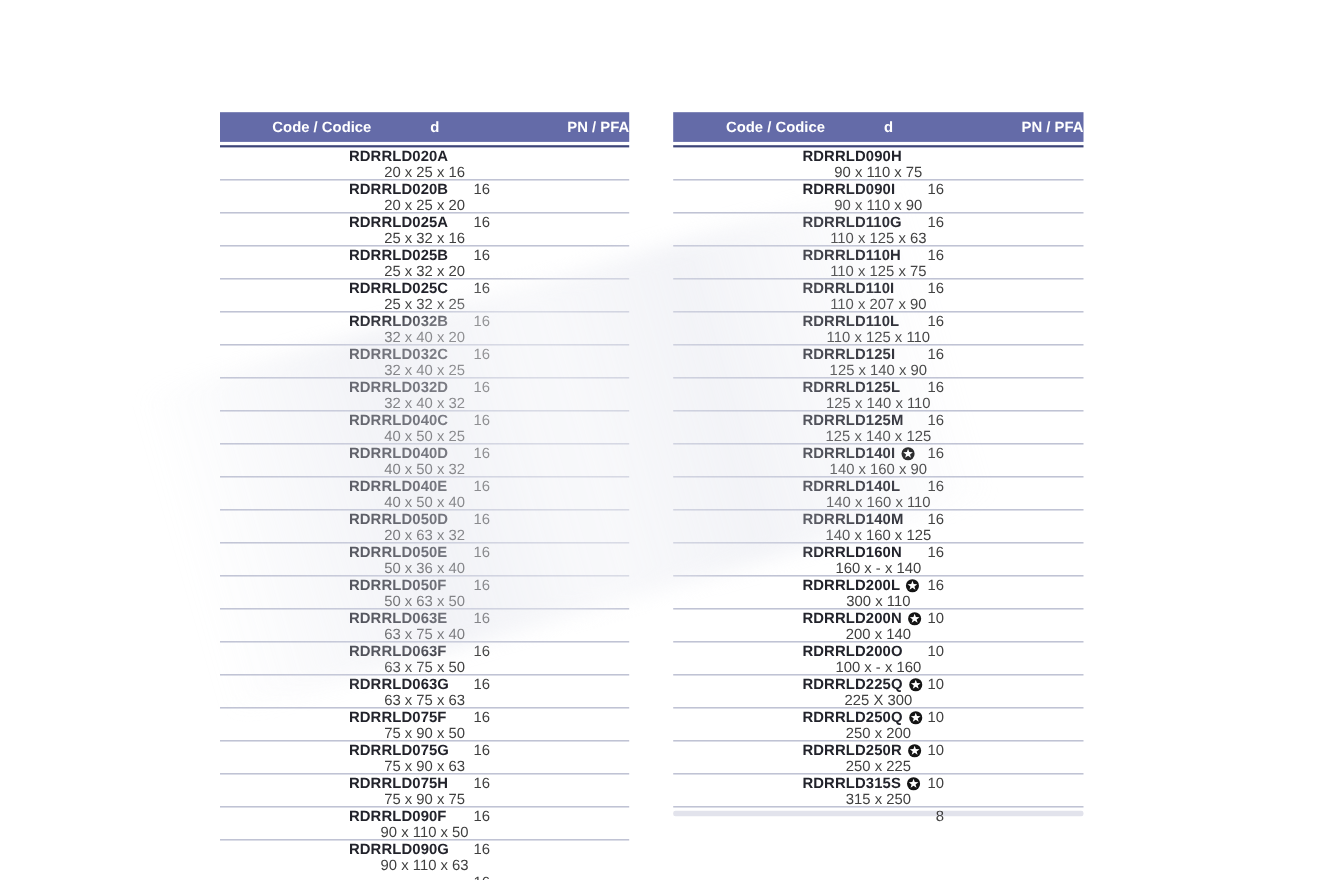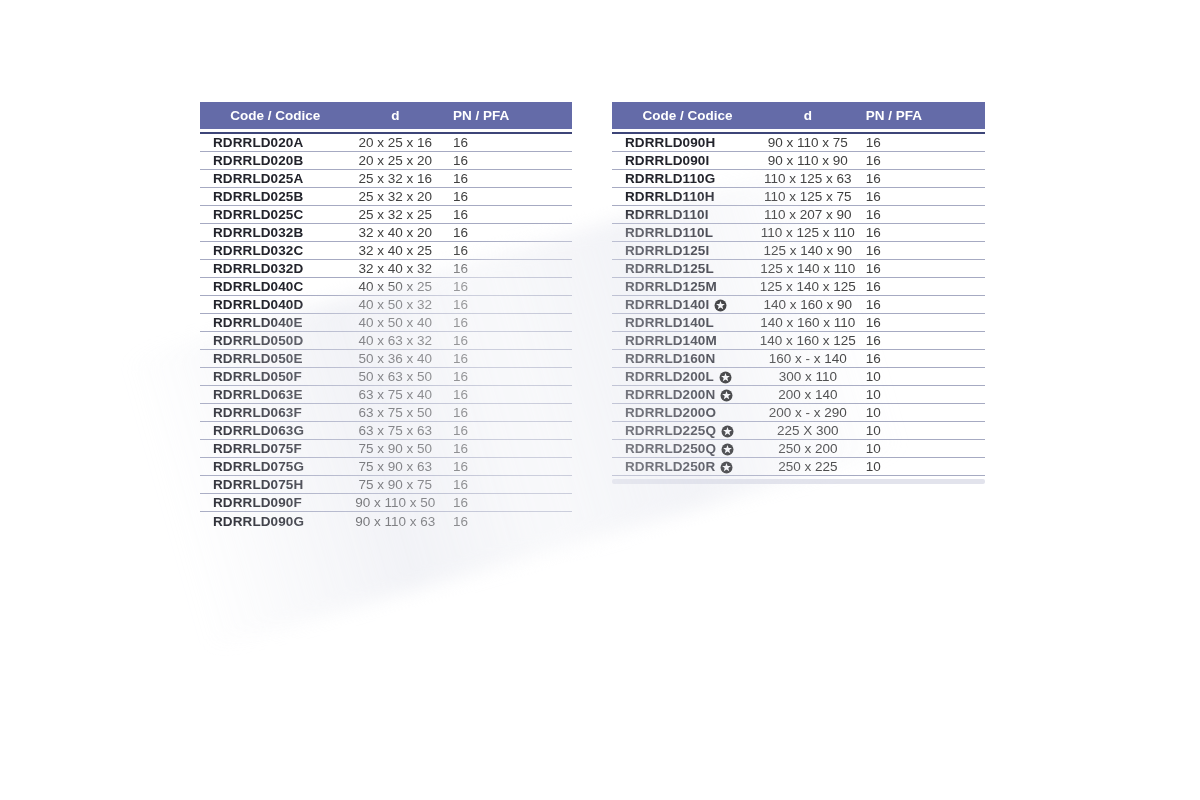--- a/index.html
+++ b/index.html
@@ -16,28 +16,28 @@
   .data-table[data-table="1"] { left:612px; width:373px; }
 
   .thead {
     display:flex; align-items:center; height:27px;
     background:var(--header-bg,#646ba8);
     color:var(--header-text,#ffffff);
     font-weight:bold; font-size:13.5px;
   }
   .header-rule { height:2px; background:var(--header-underline,#3d4578); margin-top:3px; }
 
-  .col-code { width:37%; padding-left:13px; text-align:center; }
+  .col-code { width:37%; text-align:right; }
   .col-d    { width:31%; text-align:center; }
-  .col-pn   { width:32%; text-align:left; }
+  .col-pn   { width:32%; text-align:right; }
 
   .trow {
-    display:flex; align-items:center; height:18px;
+    display:flex; align-items:center; height:30px;
     border-bottom:1px solid var(--row-divider,#a6aac2);
-    font-size:13.5px; color:var(--value-text,#3f3f3f);
+    font-size:13.5px; color:var(--value-text,#3f3f3f);flex-direction:column;
   }
   .no-last-divider .trow:last-child { border-bottom:none; }
 
   .cell-code {
     display:flex; align-items:center; gap:5px;
     font-weight:bold; font-size:13.5px;
     color:var(--code-text,#22232b);
     letter-spacing:0.1px;
   }
   .star-wrap { display:inline-flex; align-items:center; position:relative; top:0.5px; }
@@ -145,21 +145,21 @@
           <div class="col-code cell-code">
             <span>RDRRLD040E</span>
           </div>
           <div class="col-d">40 x 50 x 40</div>
           <div class="col-pn">16</div>
         </div>
         <div class="trow">
           <div class="col-code cell-code">
             <span>RDRRLD050D</span>
           </div>
-          <div class="col-d">40 x 63 x 32</div>
+          <div class="col-d">20 x 63 x 32</div>
           <div class="col-pn">16</div>
         </div>
         <div class="trow">
           <div class="col-code cell-code">
             <span>RDRRLD050E</span>
           </div>
           <div class="col-d">50 x 36 x 40</div>
           <div class="col-pn">16</div>
         </div>
         <div class="trow">
@@ -355,21 +355,21 @@
               </svg>
             </span>
           </div>
           <div class="col-d">200 x 140</div>
           <div class="col-pn">10</div>
         </div>
         <div class="trow">
           <div class="col-code cell-code">
             <span>RDRRLD200O</span>
           </div>
-          <div class="col-d">200 x - x 290</div>
+          <div class="col-d">100 x - x 160</div>
           <div class="col-pn">10</div>
         </div>
         <div class="trow">
           <div class="col-code cell-code">
             <span>RDRRLD225Q</span>
             <span class="star-wrap">
               <svg width="13" height="13" viewBox="0 0 24 24" aria-hidden="true">
                 <circle cx="12" cy="12" r="11" fill="#141414"></circle>
                 <path fill="#ffffff" d="M12 3.5 L14.06 9.17 L20.08 9.37 L15.33 13.08 L17 18.88 L12 15.5 L7 18.88 L8.67 13.08 L3.92 9.37 L9.94 9.17 Z"></path>
               </svg>
@@ -396,18 +396,31 @@
             <span>RDRRLD250R</span>
             <span class="star-wrap">
               <svg width="13" height="13" viewBox="0 0 24 24" aria-hidden="true">
                 <circle cx="12" cy="12" r="11" fill="#141414"></circle>
                 <path fill="#ffffff" d="M12 3.5 L14.06 9.17 L20.08 9.37 L15.33 13.08 L17 18.88 L12 15.5 L7 18.88 L8.67 13.08 L3.92 9.37 L9.94 9.17 Z"></path>
               </svg>
             </span>
           </div>
           <div class="col-d">250 x 225</div>
           <div class="col-pn">10</div>
+        </div>
+        <div class="trow">
+          <div class="col-code cell-code">
+            <span>RDRRLD315S</span>
+            <span class="star-wrap">
+              <svg width="13" height="13" viewBox="0 0 24 24" aria-hidden="true">
+                <circle cx="12" cy="12" r="11" fill="#141414"></circle>
+                <path fill="#ffffff" d="M12 3.5 L14.06 9.17 L20.08 9.37 L15.33 13.08 L17 18.88 L12 15.5 L7 18.88 L8.67 13.08 L3.92 9.37 L9.94 9.17 Z"></path>
+              </svg>
+            </span>
+          </div>
+          <div class="col-d">315 x 250</div>
+          <div class="col-pn">8</div>
         </div>
       </div>
       <div class="footer-band"></div>
     </section>
   <div class="watermark"></div>
 </div>
 
 </body></html>

